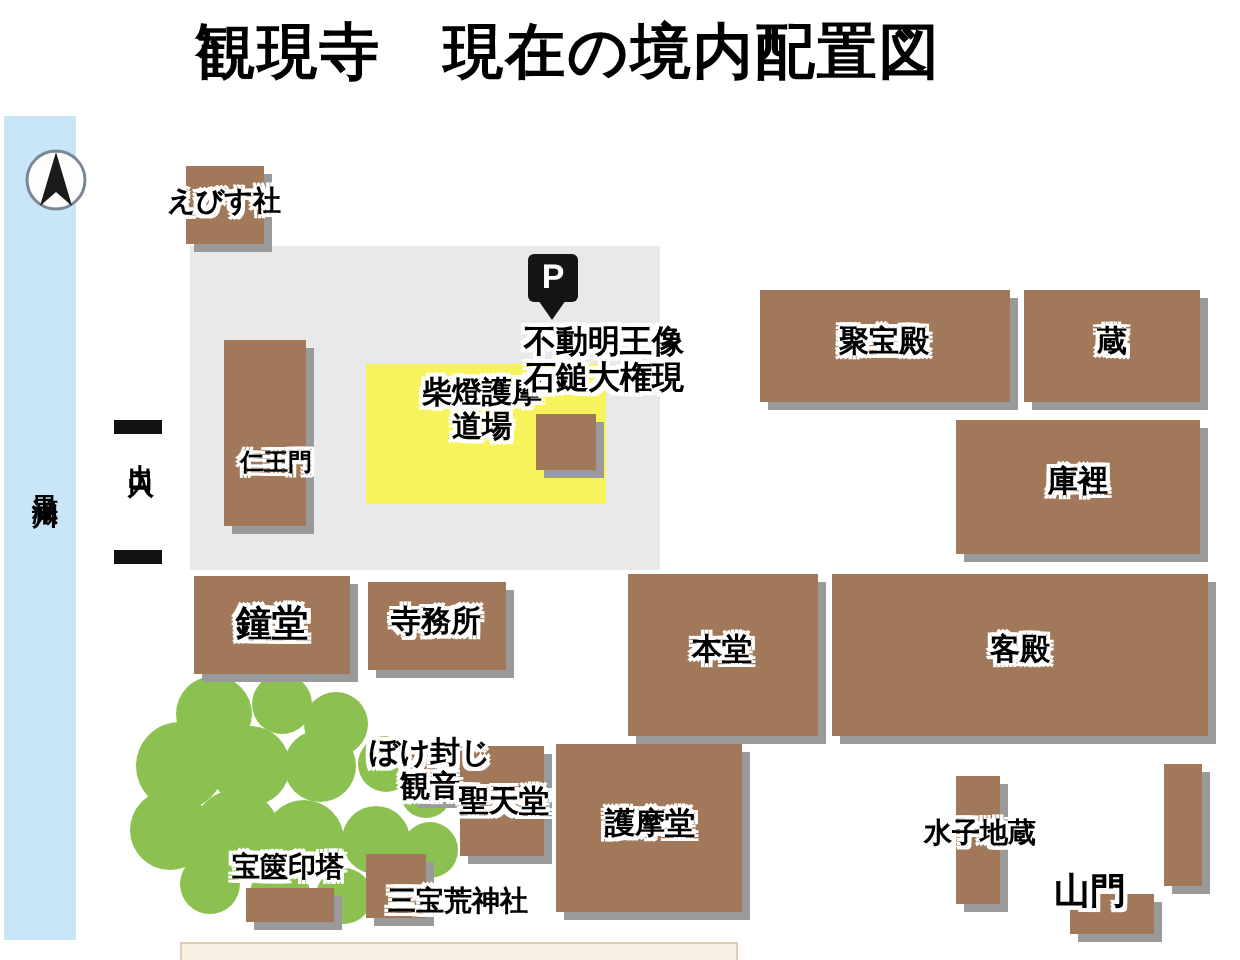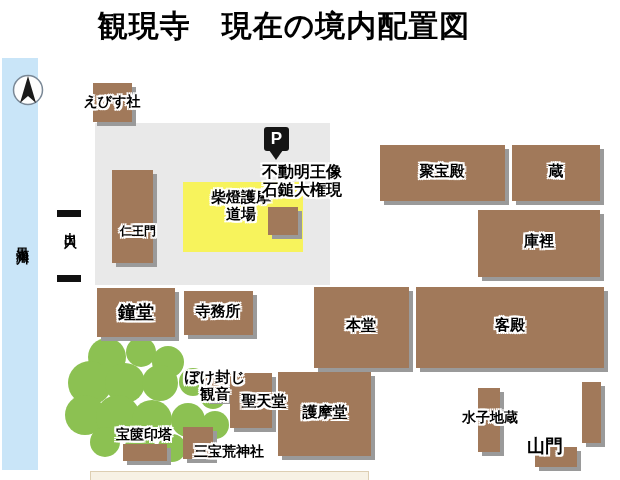--- a/index.html
+++ b/index.html
@@ -154,20 +154,20 @@
   <div class="lbl center" style="left:136px;top:312px;font-size:18px;text-align:center;">鐘堂</div>
   <div class="lbl center" style="left:218px;top:312px;font-size:15px;">寺務所</div>
   <div class="lbl center" style="left:361px;top:326px;font-size:15px;">本堂</div>
   <div class="lbl center" style="left:510px;top:326px;font-size:15px;">客殿</div>
 
   <div class="lbl center" style="left:183px;top:386px;font-size:15px;margin-left:32px;">
     <div>ぼけ封じ</div>
     <div>観音</div>
   </div>
 
-  <div class="lbl center" style="left:264px;top:402px;font-size:15px;">聖天堂</div>
+  <div class="lbl center" style="left:252px;top:402px;font-size:15px;">聖天堂</div>
   <div class="lbl center" style="left:325px;top:413px;font-size:15px;">護摩堂</div>
   <div class="lbl center" style="left:490px;top:418px;font-size:14px;">水子地蔵</div>
   <div class="lbl center" style="left:545px;top:446px;font-size:18px;">山門</div>
   <div class="lbl center" style="left:144px;top:435px;font-size:14px;">宝篋印塔</div>
   <div class="lbl center" style="left:229px;top:452px;font-size:14px;">三宝荒神社</div>
 
 </div>
 
 </body></html>

